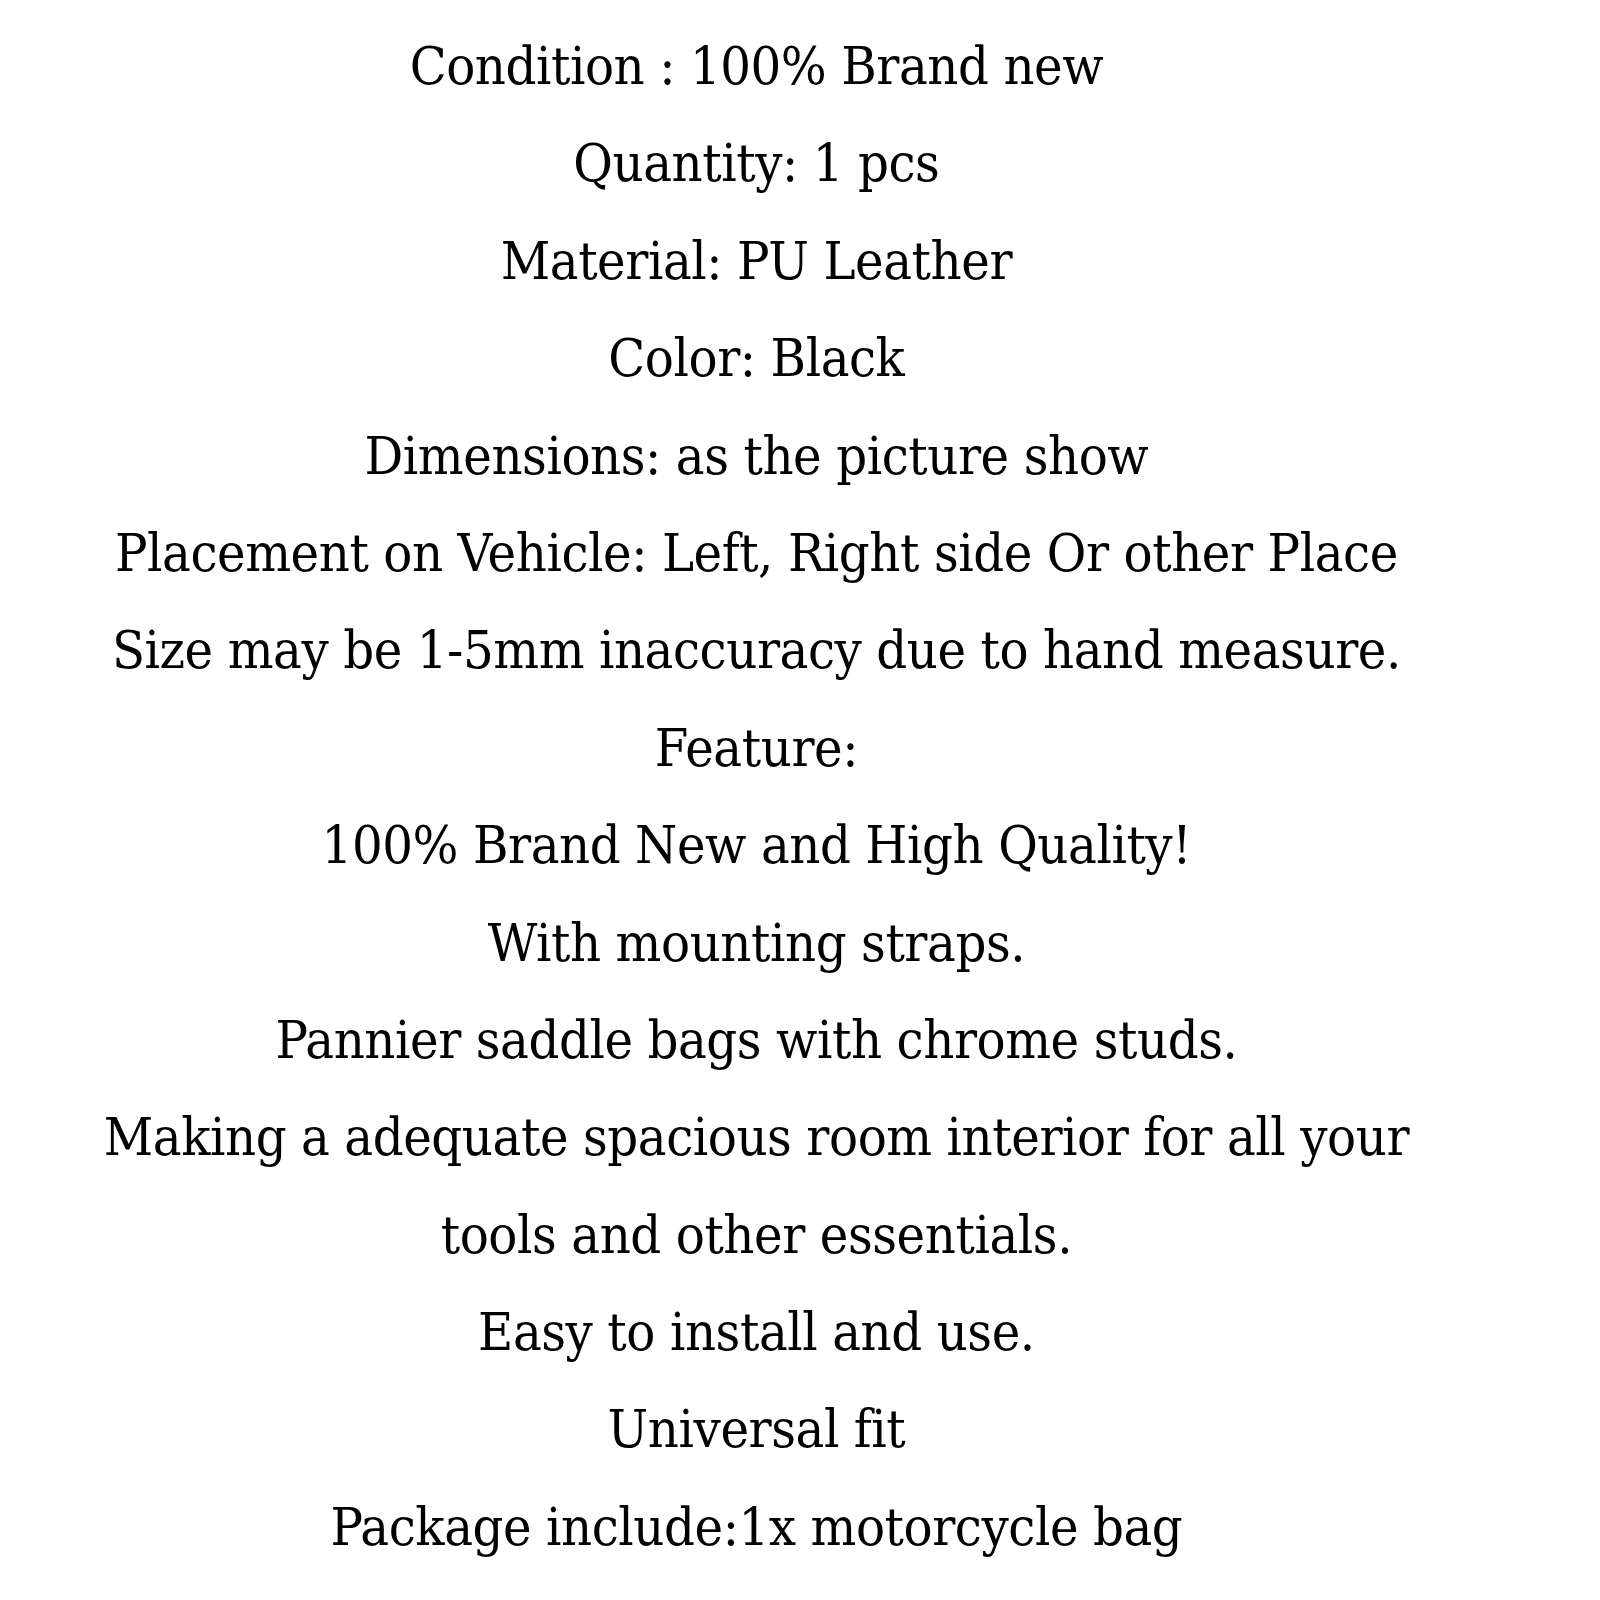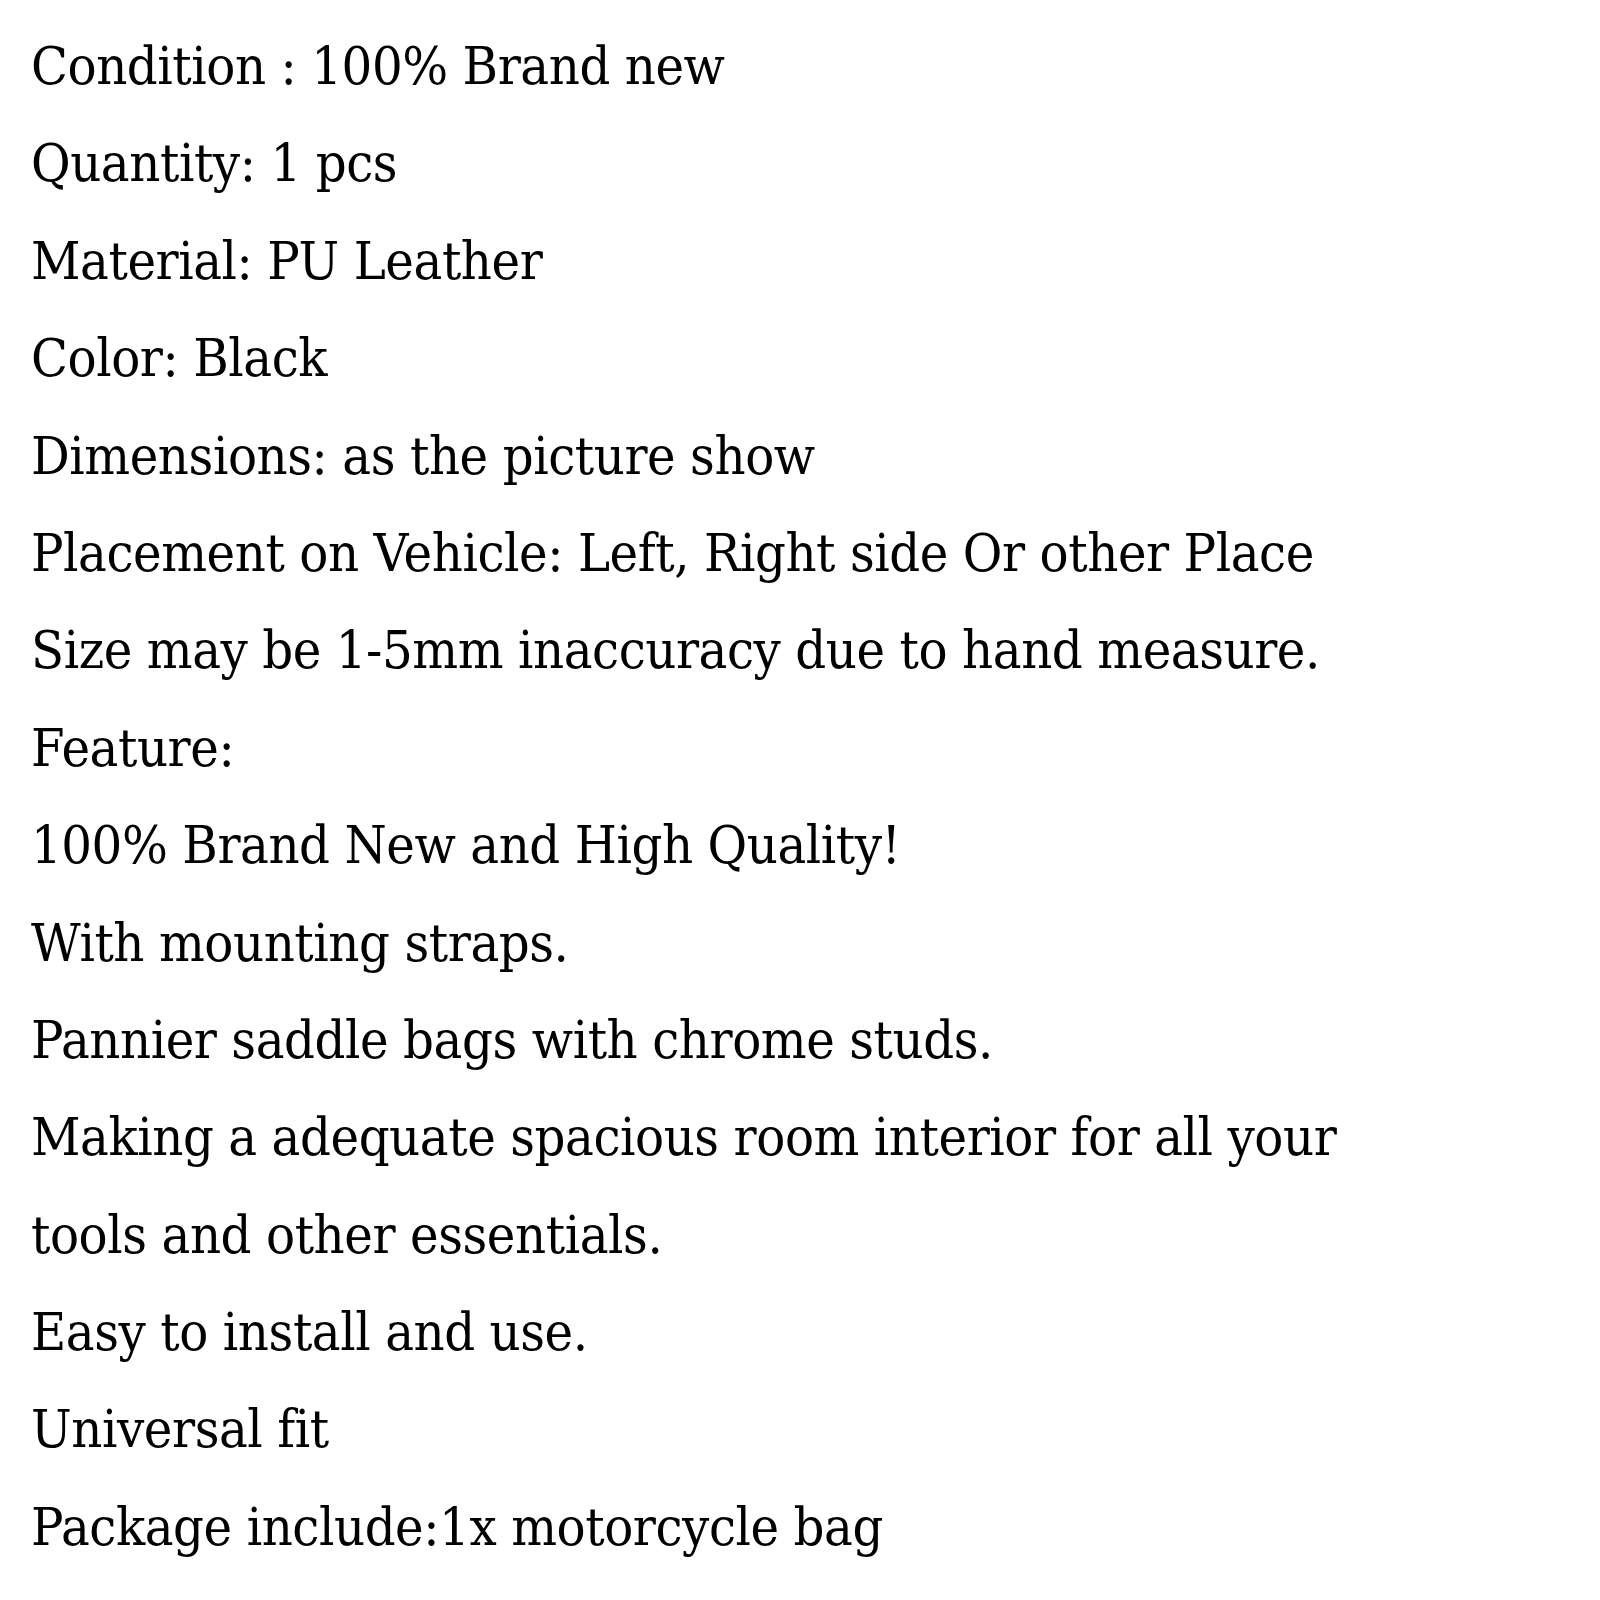--- a/index.html
+++ b/index.html
@@ -11,20 +11,21 @@
       width: 1600px;
       height: 1600px;
       overflow: hidden;
       position: relative;
     }
     .doc {
       position: absolute;
       left: 31px;
       top: 18px;
       width: 1560px;
+      text-align: center;
     }
     .line {
       font-family: "DejaVu Serif", "Liberation Serif", serif;
       font-size: 52px;
       line-height: 97.4px;
       height: 97.4px;
       color: #000000;
       white-space: nowrap;
       letter-spacing: -0.5px;
       transform: scaleX(0.93);

